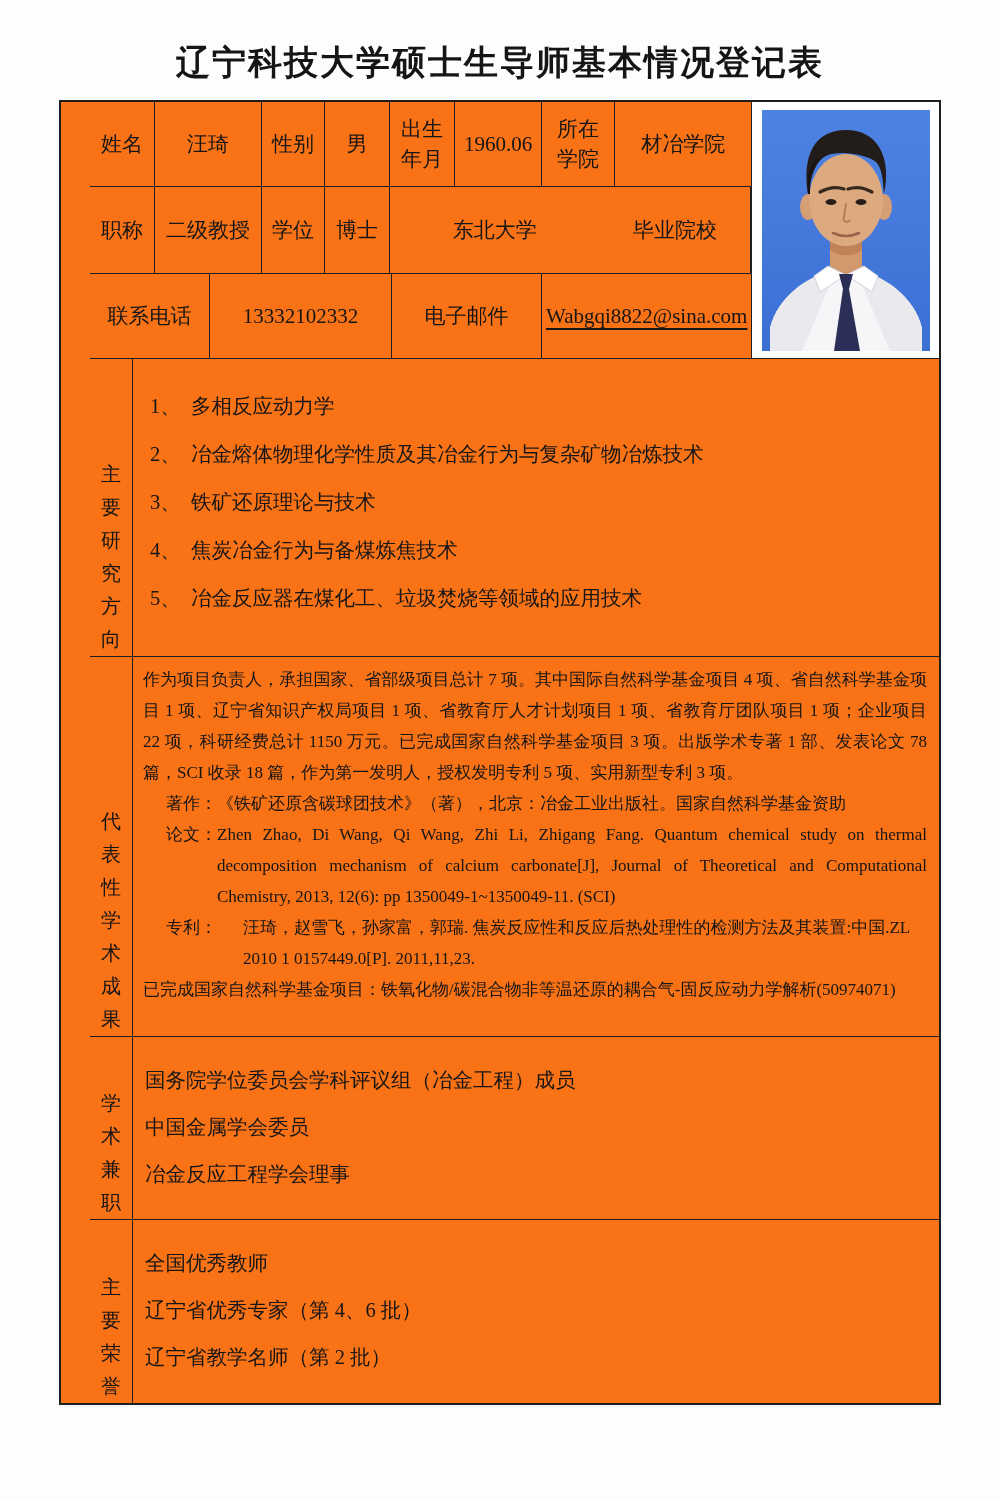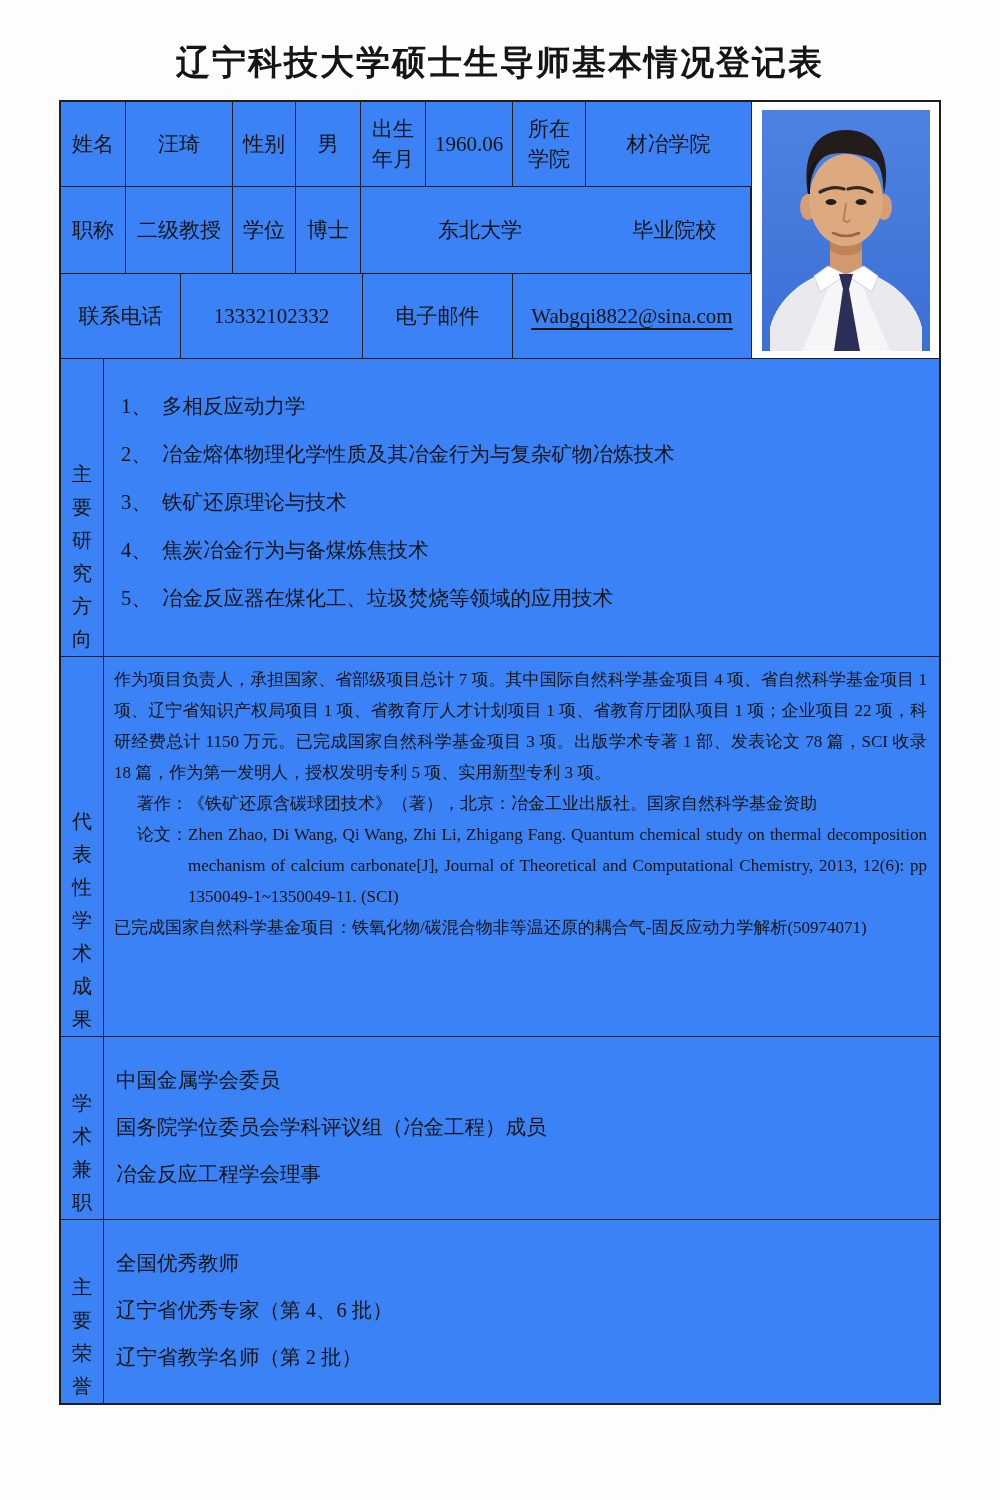--- a/index.html
+++ b/index.html
@@ -9,21 +9,21 @@
     background: #fdfdfd; color: #151515;
     font-family: "Liberation Serif", "DejaVu Serif", serif;
     overflow: hidden;
   }
   .form-title {
     padding-top: 44px; text-align: center;
     font-size: 34px; font-weight: 700; letter-spacing: 2px; line-height: 38px;
   }
   .form-table {
     position: absolute; left: 59px; top: 100px; width: 882px;
-    border: 2px solid #1e1e1e; background: #3b82f6;
+    border: 2px solid #1e1e1e; background: #f97316; padding-left: 29px;
   }
   
   .top-block { display: flex; height: 257px; border-bottom: 1px solid #1e1e1e; }
   .top-left { flex: 1 1 auto; display: flex; flex-direction: column; }
   .info-row { display: flex; border-bottom: 1px solid #1e1e1e; }
   .info-row:last-child { border-bottom: none; }
   .r1 { height: 85px; } .r2 { height: 87px; } .r3 { height: 84px; }
   .cell {
     border-right: 1px solid #1e1e1e;
     display: flex; align-items: center; justify-content: center;
@@ -201,31 +201,35 @@
       <div class="sec-content ach-content">
         <p class="ach-summary">作为项目负责人，承担国家、省部级项目总计 7 项。其中国际自然科学基金项目 4 项、省自然科学基金项目 1 项、辽宁省知识产权局项目 1 项、省教育厅人才计划项目 1 项、省教育厅团队项目 1 项；企业项目 22 项，科研经费总计 1150 万元。已完成国家自然科学基金项目 3 项。出版学术专著 1 部、发表论文 78 篇，SCI 收录 18 篇，作为第一发明人，授权发明专利 5 项、实用新型专利 3 项。</p>
         <div class="ach-row">
           <span class="ach-label">著作：</span>
           <span class="ach-text">《铁矿还原含碳球团技术》（著），北京：冶金工业出版社。国家自然科学基金资助</span>
         </div>
         <div class="ach-row">
           <span class="ach-label">论文：</span>
           <span class="ach-text justify">Zhen Zhao, Di Wang, Qi Wang, Zhi Li, Zhigang Fang. Quantum chemical study on thermal decomposition mechanism of calcium carbonate[J], Journal of Theoretical and Computational Chemistry, 2013, 12(6): pp 1350049-1~1350049-11. (SCI)</span>
         </div>
+        <div class="ach-row">
+          <span class="ach-label">专利：</span>
+          <span class="ach-text patent-text">汪琦，赵雪飞，孙家富，郭瑞. 焦炭反应性和反应后热处理性的检测方法及其装置:中国.ZL 2010 1 0157449.0[P]. 2011,11,23.</span>
+        </div>
         <p>已完成国家自然科学基金项目：铁氧化物/碳混合物非等温还原的耦合气-固反应动力学解析(50974071)</p>
       </div>
     </div>
 
     <div class="section sec-affil">
       <div class="vlabel">
         <div class="vtext">学术兼职</div>
       </div>
       <div class="sec-content list-content">
+        <div class="l-item">国务院学位委员会学科评议组（冶金工程）成员</div>
         <div class="l-item">中国金属学会委员</div>
-        <div class="l-item">国务院学位委员会学科评议组（冶金工程）成员</div>
         <div class="l-item">冶金反应工程学会理事</div>
       </div>
     </div>
 
     <div class="section sec-honors">
       <div class="vlabel">
         <div class="vtext">主要荣誉</div>
       </div>
       <div class="sec-content list-content">
         <div class="l-item">全国优秀教师</div>

